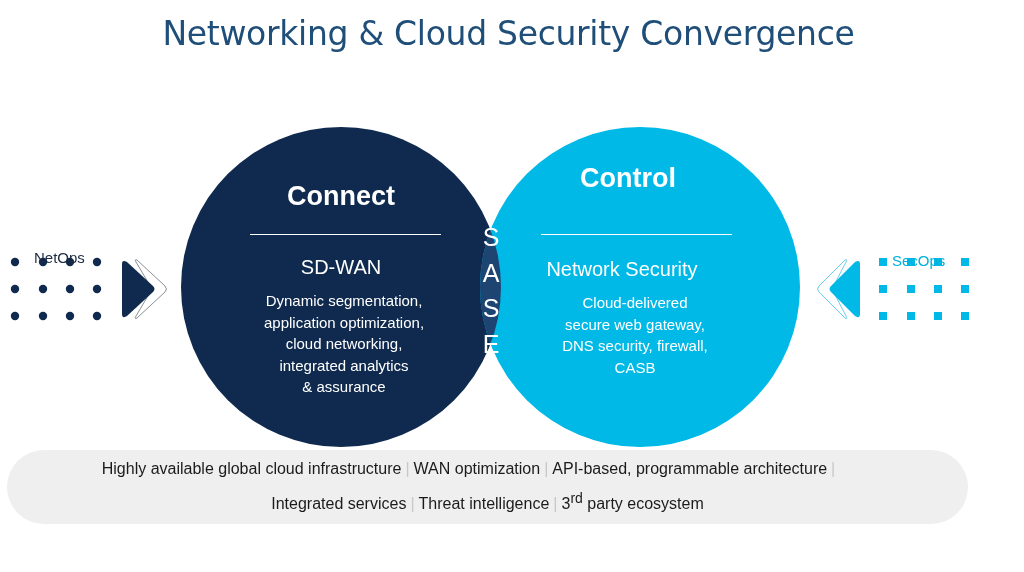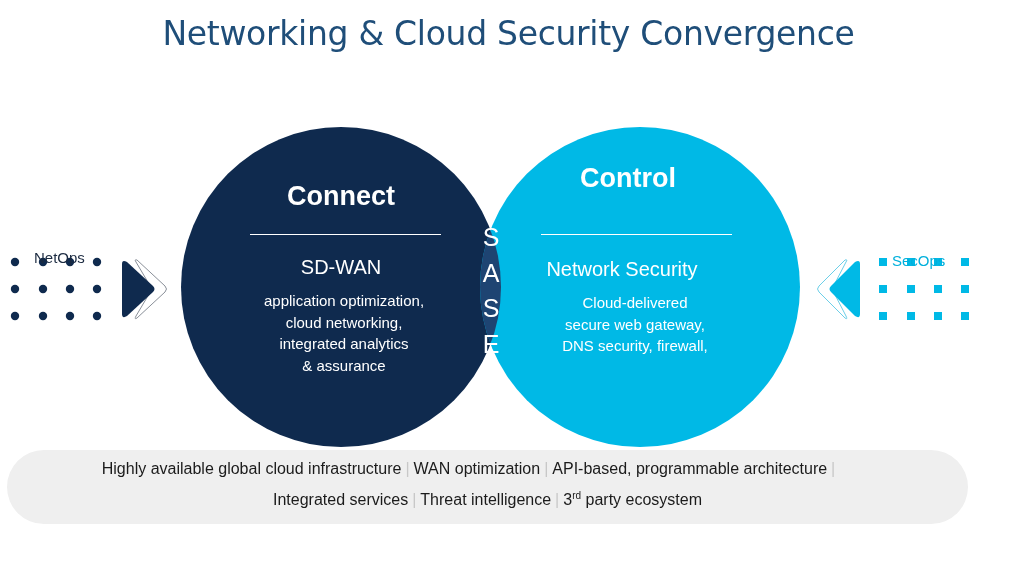--- a/index.html
+++ b/index.html
@@ -16,21 +16,21 @@
   .body-text { font-size: 15px; line-height: 21.5px; }
   .rule { position: absolute; height: 1px; background: #ffffff; }
   .ops-label { font-size: 15px; margin-top: 16px; }
   .sase-letter { position: absolute; width: 30px; text-align: center; color: #ffffff;
                  font-size: 25px; }
   .pill { position: absolute; left: 7px; top: 450px; width: 961px; height: 74px;
           background: #efefef; border-radius: 37px; }
   .pill-line { position: absolute; left: 0; width: 100%; text-align: center;
                font-size: 16px; color: #1b1b1b; white-space: nowrap; }
   .sep { color: #c8c8c8; margin: 0 4px; }
-  sup { font-size: 10px; margin-top: 40px; }
+  sup { font-size: 14px; margin-top: 40px; }
 </style>
 </head>
 <body>
 
 <div class="title">Networking &amp; Cloud Security Convergence</div>
 
 <svg class="diagram" width="1024" height="572">
   <defs>
     <clipPath id="clipLeft">
         <circle cx="341" cy="287" r="160"></circle>
@@ -81,38 +81,40 @@
   </g>
 </svg>
 
 <div class="abs ops-label" style="left:34px; top:233px; color:#1b2a40;">NetOps</div>
 <div class="abs ops-label" style="left:892px; top:236px; color:#00b0dc;">SecOps</div>
 
 <div class="abs circle-text heading" style="left:241px; top:181px; width:200px;">Connect</div>
 <div class="rule" style="left:250px; top:234px; width:191px;"></div>
 <div class="abs circle-text subheading" style="left:241px; top:256px; width:200px;">SD-WAN</div>
 <div class="abs circle-text body-text" style="left:226px; top:290px; width:236px;">
+  <div>Dynamic segmentation,</div>
   <div>application optimization,</div>
   <div>cloud networking,</div>
   <div>integrated analytics</div>
   <div>&amp; assurance</div>
 </div>
 
 <div class="sase-letter" style="left:476px; top:223px;">S</div>
 <div class="sase-letter" style="left:476px; top:259px;">A</div>
 <div class="sase-letter" style="left:476px; top:294px;">S</div>
 <div class="sase-letter" style="left:476px; top:330px;">E</div>
 
 <div class="abs circle-text heading" style="left:528px; top:163px; width:200px;">Control</div>
 <div class="rule" style="left:541px; top:234px; width:191px;"></div>
 <div class="abs circle-text subheading" style="left:512px; top:258px; width:220px;">Network Security</div>
 <div class="abs circle-text body-text" style="left:517px; top:292px; width:236px;text-align:center;">
   <div>Cloud-delivered</div>
   <div>secure web gateway,</div>
   <div>DNS security, firewall,</div>
+  <div>CASB</div>
 </div>
 
 <div class="pill">
   <div class="pill-line" style="top:10px; left:-17px;">
     <span>Highly available global cloud infrastructure</span><span class="sep">|</span><span>WAN optimization</span><span class="sep">|</span><span>API-based, programmable architecture</span><span class="sep">|</span>
   </div>
   <div class="pill-line" style="top:40px; left:0px;">
     <span>Integrated services</span><span class="sep">|</span><span>Threat intelligence</span><span class="sep">|</span><span><span>3</span><sup>rd</sup><span> party ecosystem</span></span>
   </div>
 </div>

